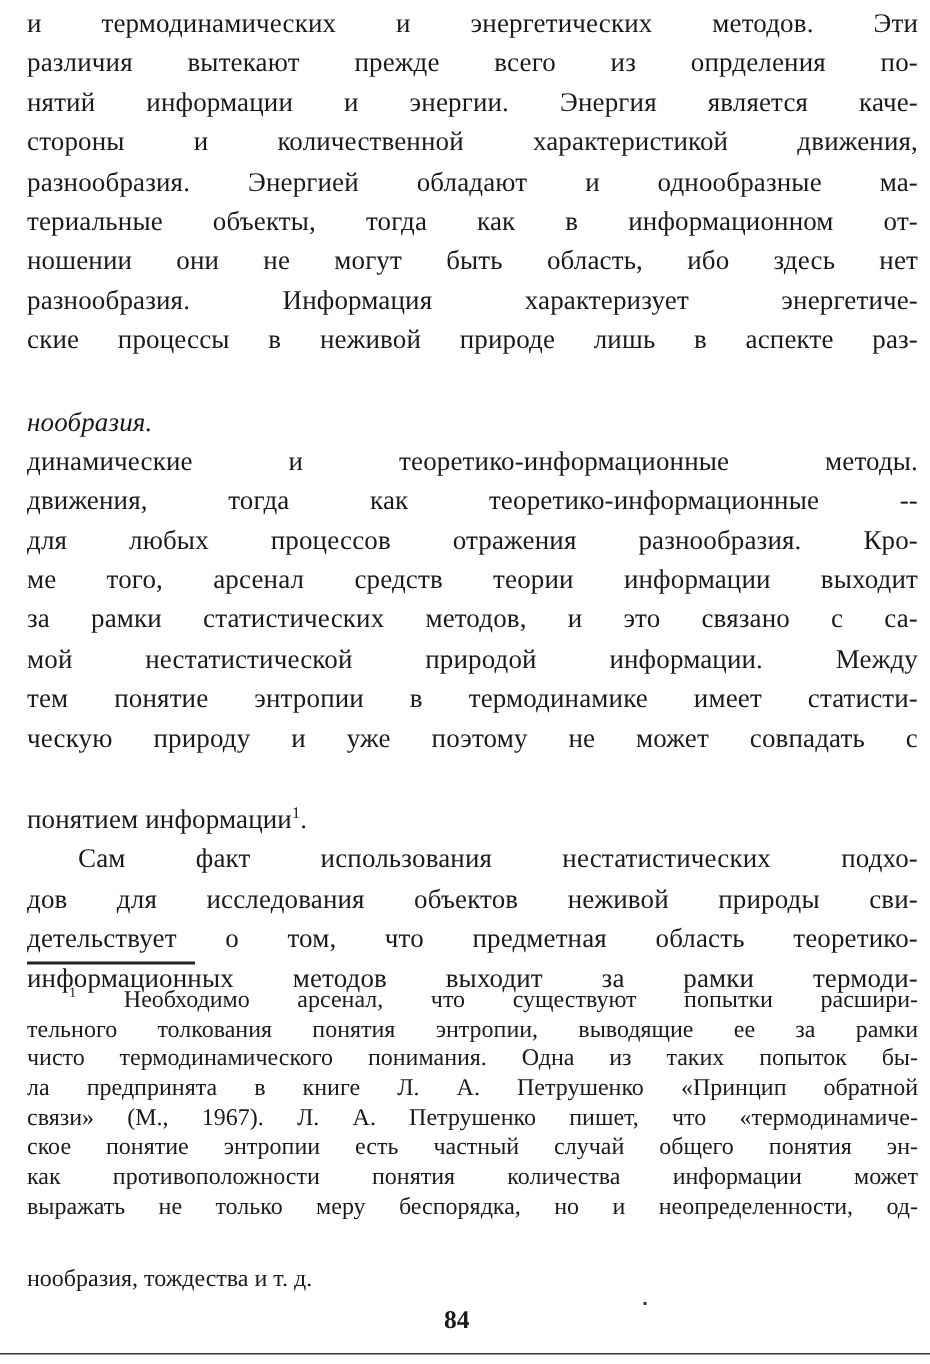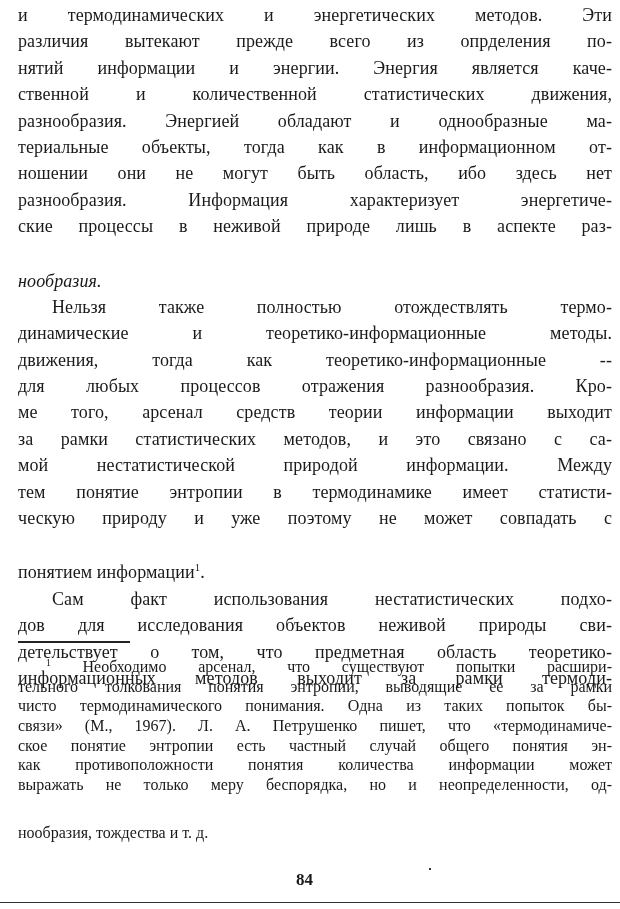--- a/index.html
+++ b/index.html
@@ -46,28 +46,27 @@
 </style>
 </head>
 <body>
 
 <div class="page">
 
   <div class="body-text">
     <span class="line">и термодинамических и энергетических методов. Эти</span>
     <span class="line">различия вытекают прежде всего из опрделения по-</span>
     <span class="line">нятий информации и энергии. Энергия является каче-</span>
-    <span class="line">ственной и количественной статистических движения,</span>
+    <span class="line">стороны и количественной характеристикой движения,</span>
     <span class="line">разнообразия. Энергией обладают и однообразные ма-</span>
     <span class="line">териальные объекты, тогда как в информационном от-</span>
     <span class="line">ношении они не могут быть область, ибо здесь нет</span>
     <span class="line">разнообразия. Информация характеризует энергетиче-</span>
     <span class="line">ские процессы в неживой природе лишь в аспекте раз-</span>
     <span class="line last ital">нообразия.</span>
-    <span class="line indent">Нельзя также полностью отождествлять термо-</span>
     <span class="line">динамические и теоретико-информационные методы.</span>
     <span class="line">движения, тогда как теоретико-информационные --</span>
     <span class="line">для любых процессов отражения разнообразия. Кро-</span>
     <span class="line">ме того, арсенал средств теории информации выходит</span>
     <span class="line">за рамки статистических методов, и это связано с са-</span>
     <span class="line">мой нестатистической природой информации. Между</span>
     <span class="line">тем понятие энтропии в термодинамике имеет статисти-</span>
     <span class="line">ческую природу и уже поэтому не может совпадать с</span>
     <span class="line last"><span>понятием информации</span><sup>1</sup><span>.</span></span>
     <span class="line indent">Сам факт использования нестатистических подхо-</span>
@@ -75,20 +74,21 @@
     <span class="line">детельствует о том, что предметная область теоретико-</span>
     <span class="line">информационных методов выходит за рамки термоди-</span>
   </div>
 
   <div class="footnote-rule"></div>
 
   <div class="footnotes">
     <span class="line indent"><sup>1</sup> <span>Необходимо арсенал, что существуют попытки расшири-</span></span>
     <span class="line">тельного толкования понятия энтропии, выводящие ее за рамки</span>
     <span class="line">чисто термодинамического понимания. Одна из таких попыток бы-</span>
+    <span class="line">ла предпринята в книге Л. А. Петрушенко «Принцип обратной</span>
     <span class="line">связи» (М., 1967). Л. А. Петрушенко пишет, что «термодинамиче-</span>
     <span class="line">ское понятие энтропии есть частный случай общего понятия эн-</span>
     <span class="line">как противоположности понятия количества информации может</span>
     <span class="line">выражать не только меру беспорядка, но и неопределенности, од-</span>
     <span class="line last">нообразия, тождества и т. д.</span>
   </div>
 
   <div class="page-number">84</div>
   <div class="stray-mark"></div>
   <div class="bottom-edge"></div>

